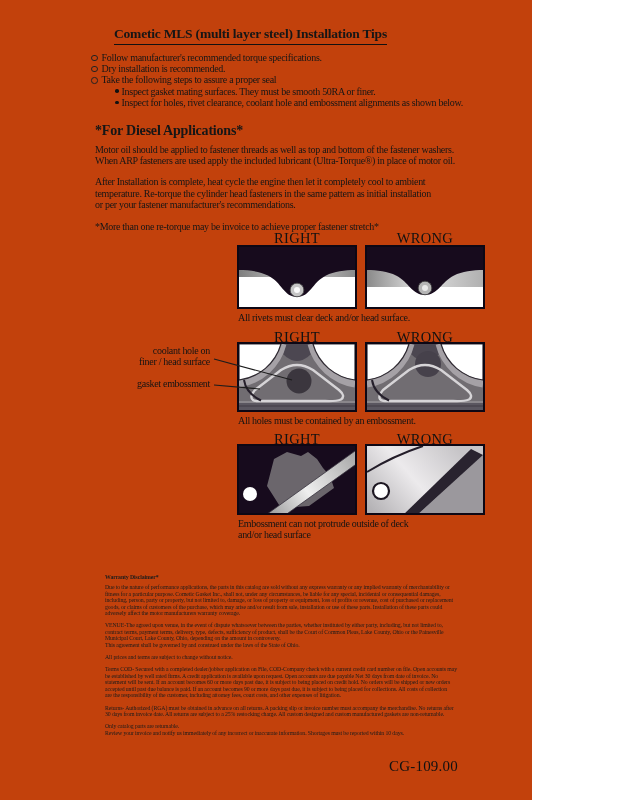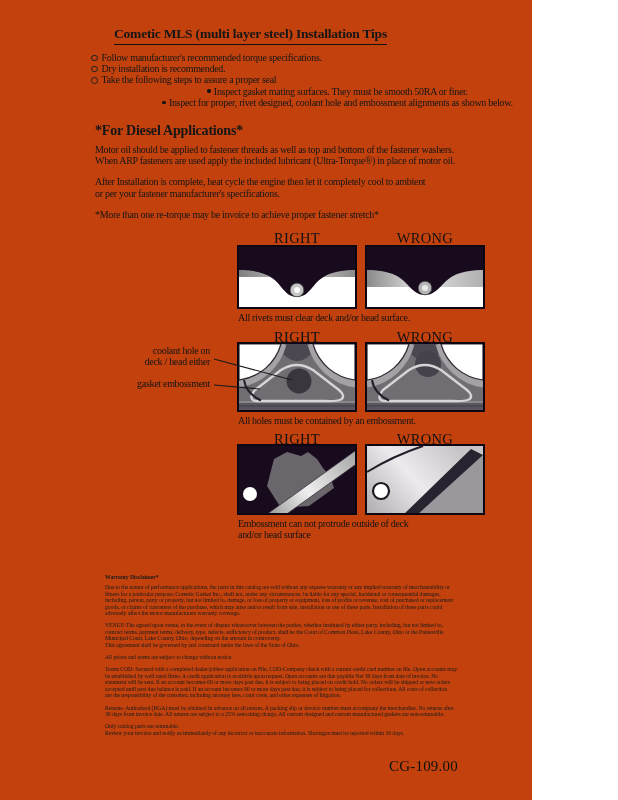--- a/index.html
+++ b/index.html
@@ -5,21 +5,21 @@
   html,body{margin:0;padding:0;background:#ffffff;}
   #page{position:relative;width:532px;height:800px;background:#c2410c;overflow:hidden;
         font-family:Liberation Serif, serif;color:#161616;}
 
   
   .content{position:absolute;left:90px;top:24px;width:470px;}
   .page-title{display:inline-block;margin:0 0 7px 24px;font-size:13.5px;font-weight:bold;
               letter-spacing:-0.2px;border-bottom:1.6px solid #111;padding-bottom:1.5px;white-space:nowrap;}
   .b-row{display:flex;align-items:flex-start;line-height:11.4px;font-size:10px;letter-spacing:-0.3px;white-space:nowrap;}
   .o-mark{flex:0 0 auto;width:4.5px;height:4.5px;border:1px solid #222;border-radius:50%;margin:3px 4px 0 1px;}
-  .b-row.sub{margin-left:25px;justify-content:center;}
+  .b-row.sub{margin-left:25px;}
   .dot-mark{flex:0 0 auto;width:3.6px;height:3.6px;background:#111;border-radius:50%;margin:3.5px 3px 0 0;}
   .diesel-heading{margin:14px 0 5px 5px;font-size:14px;font-weight:bold;letter-spacing:-0.2px;}
   .para{margin:0 0 10px 5px;font-size:10px;line-height:11.4px;letter-spacing:-0.3px;}
   .para div{white-space:nowrap;}
   .para.note{margin-top:9px;white-space:nowrap;}
 
   
   .fig-row{position:absolute;left:237px;width:249px;height:110px;}
   .fig-label{position:absolute;top:0;width:120px;text-align:center;font-size:14.5px;
              letter-spacing:0.3px;color:#121212;}
@@ -60,31 +60,32 @@
       <div class="b-row">
         <span class="o-mark"></span>
         <span>Take the following steps to assure a proper seal</span>
       </div>
       <div class="b-row sub">
         <span class="dot-mark"></span>
         <span>Inspect gasket mating surfaces. They must be smooth 50RA or finer.</span>
       </div>
       <div class="b-row sub">
         <span class="dot-mark"></span>
-        <span>Inspect for proper, rivet designed, coolant hole and embossment alignments as shown below.</span>
+        <span>Inspect for holes, rivet clearance, coolant hole and embossment alignments as shown below.</span>
       </div>
     </div>
     <div class="diesel-heading">*For Diesel Applications*</div>
     <div class="para">
         <div>Motor oil should be applied to fastener threads as well as top and bottom of the fastener washers.</div>
         <div>When ARP fasteners are used apply the included lubricant (Ultra-Torque®) in place of motor oil.</div>
       </div>
     <div class="para">
         <div>After Installation is complete, heat cycle the engine then let it completely cool to ambient</div>
-        <div>or per your fastener manufacturer's specifications.</div>
+        <div>temperature. Re-torque the cylinder head fasteners in the same pattern as initial installation</div>
+        <div>or per your fastener manufacturer's recommendations.</div>
       </div>
     <div class="para note">*More than one re-torque may be invoice to achieve proper fastener stretch*</div>
   </div>
 
   <div class="fig-row" style="top:230px;">
     <div class="fig-label" style="left:0;">RIGHT</div>
     <div class="fig-label" style="left:128px;">WRONG</div>
 
     <div class="panel" style="left:0;top:15px;height:64px;">
       <svg viewBox="0 0 120 64">
@@ -169,21 +170,21 @@
       </svg>
     </div>
 
     <div class="fig-caption" style="top:86px;text-align:right;">
         <div>All holes must be contained by an embossment.</div>
       </div>
   </div>
 
   <div class="ann" style="top:345px;">
       <div>coolant hole on</div>
-      <div>deck / head either</div>
+      <div>finer / head surface</div>
     </div>
   <div class="ann" style="top:378px;">gasket embossment</div>
   <svg class="leaders" viewBox="0 0 618 800">
     <line x1="214" y1="359" x2="292" y2="380" stroke="#1c1c1c" stroke-width="1.1"></line>
     <line x1="214" y1="385" x2="260" y2="389" stroke="#1c1c1c" stroke-width="1.1"></line>
   </svg>
 
   <div class="fig-row" style="top:431px;">
     <div class="fig-label" style="left:0;">RIGHT</div>
     <div class="fig-label" style="left:128px;">WRONG</div>

